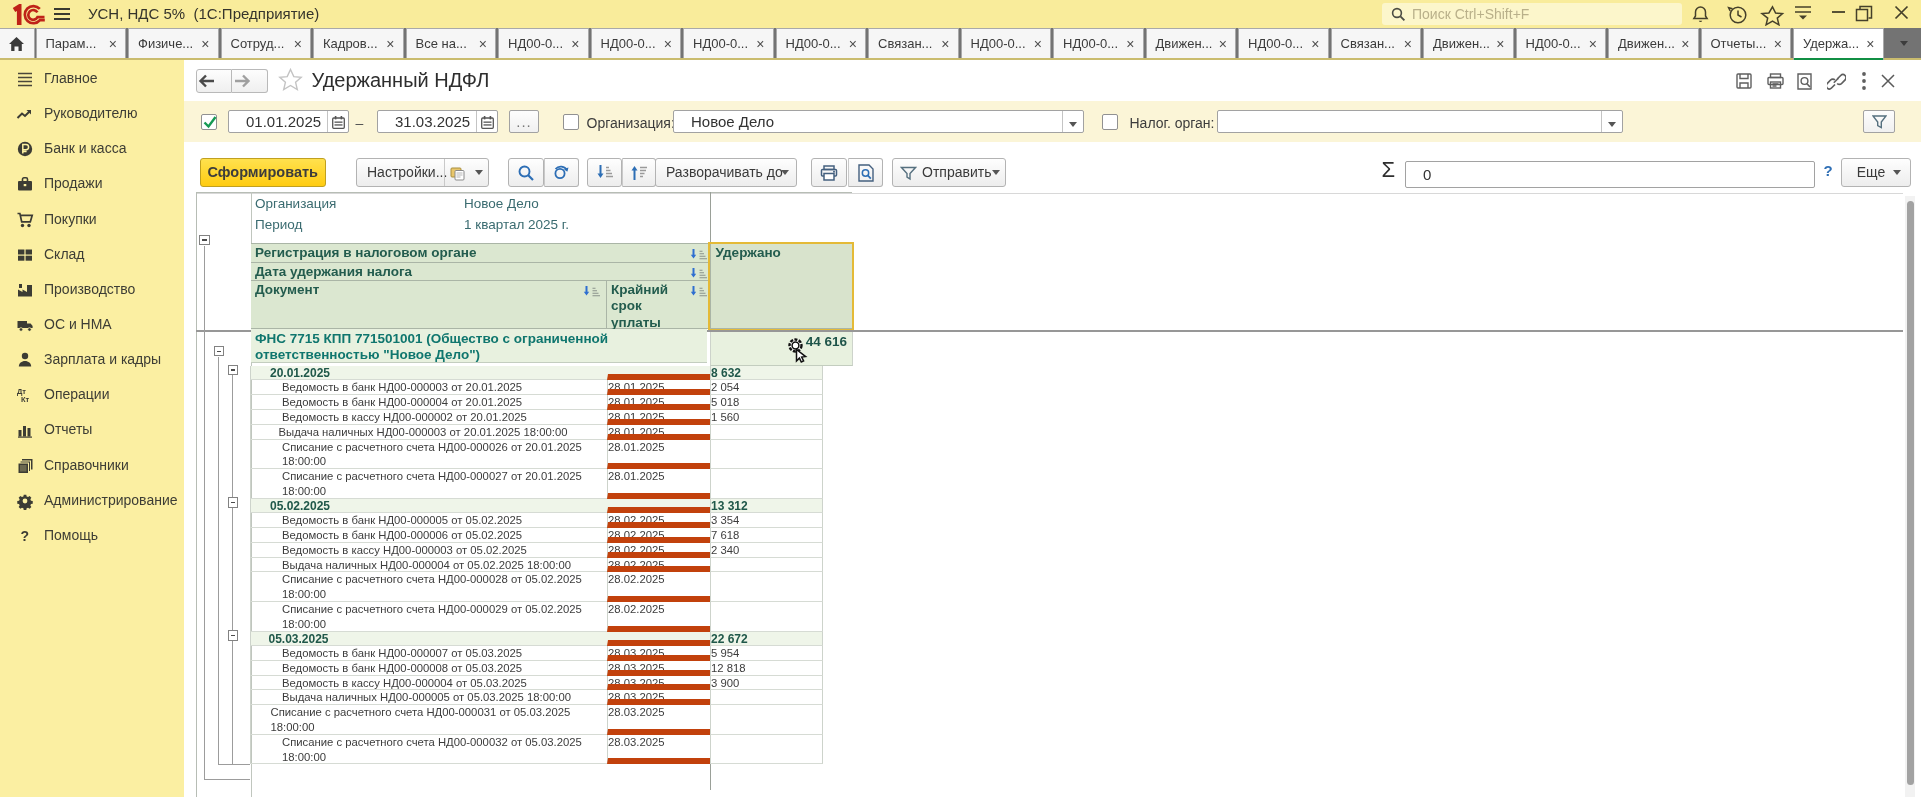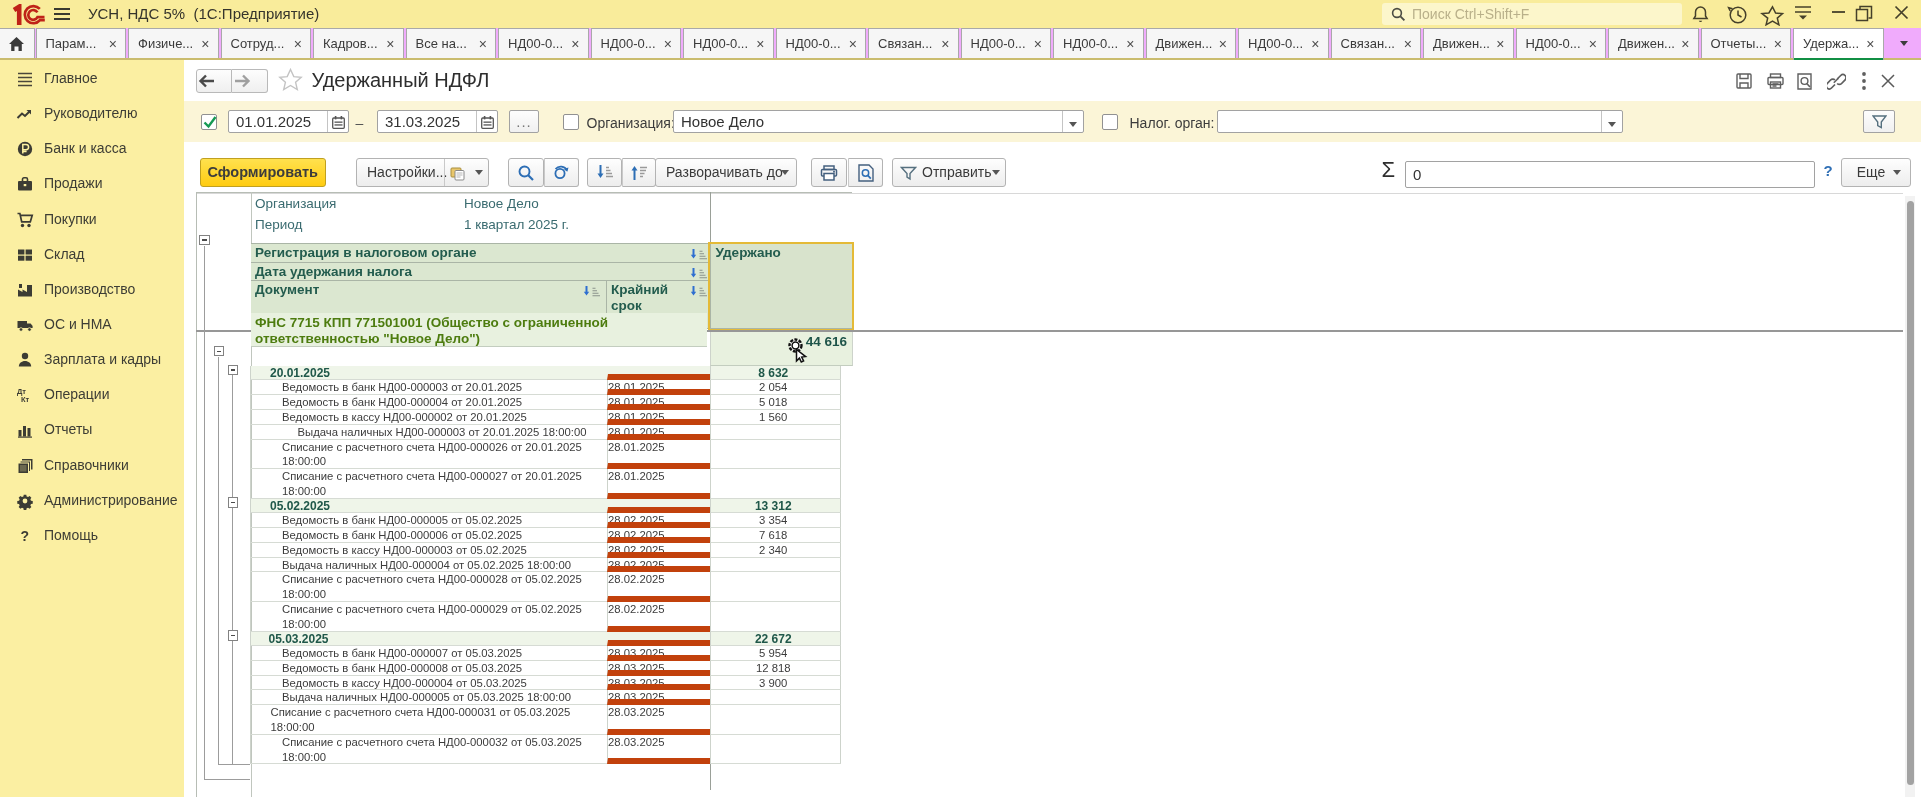--- a/index.html
+++ b/index.html
@@ -5,21 +5,21 @@
 html,body{width:1921px;height:797px;overflow:hidden}
 body{font-family:"Liberation Sans",sans-serif;background:#fff;position:relative;color:#3c3c3c}
 .abs{position:absolute}
 #topbar{position:absolute;left:0;top:0;width:1921px;height:28px;background:#f9ec9b}
 #logo1c{position:absolute;left:11px;top:4px}
 #burger{position:absolute;left:54px;top:7px}
 #apptitle{position:absolute;left:88px;top:5px;font-size:15px;color:#35342c}
 #searchbox{position:absolute;left:1382px;top:3px;width:300px;height:22px;background:#fcf6cb;border-radius:3px;color:#b9b08a;font-size:14px;line-height:22px}
 #searchbox .mg{margin:0 6px 0 9px;vertical-align:-3px}
 .tico{position:absolute;top:5px}
-#tabbar{position:absolute;left:0;top:28px;width:1921px;height:32px;background:#f0abfc}
+#tabbar{position:absolute;left:0;top:28px;width:1921px;height:32px;background:#737373}
 #tabbar::after{content:"";position:absolute;left:0;bottom:0;width:1921px;height:2px;background:#cabc6e;z-index:2}
 .tab{position:absolute;top:0;width:90.5px;height:32px;background:#f6f6f6;border:1px solid #a9a9a9;border-bottom:none;font-size:13px;color:#3b3b3b;line-height:30px;white-space:nowrap;overflow:hidden}
 .tab .tl{margin-left:9px}
 .tab .tx{position:absolute;right:8px;top:0;color:#4d4d4d;font-size:14px}
 .tab.active{background:#fff;z-index:3}
 .tab.active::after{content:"";position:absolute;left:0;bottom:0;width:100%;height:2.5px;background:#118f44}
 #hometab{position:absolute;left:0;top:0;width:34.5px;height:32px;background:#f6f6f6;border:1px solid #a9a9a9;border-bottom:none;border-left:none}
 #tabdrop{position:absolute;left:1886px;top:0;width:35px;height:32px;color:#444;text-align:center}
 #sidebar{position:absolute;left:0;top:60px;width:183.5px;height:737px;background:#fbefa2}
 .sitem{position:absolute;left:0;width:183.5px;height:35px}
@@ -28,33 +28,33 @@
 .stx{position:absolute;left:44px;top:8px;font-size:14px;color:#3d3d35}
 #content{position:absolute;left:183.5px;top:60px;width:1737.5px;height:737px;background:#fff}
 .navbtn{position:absolute;top:9px;width:36px;height:23.5px;background:linear-gradient(#fdfdfd,#efefef);border:1px solid #b9b9b9}
 #backbtn{left:12.5px;border-radius:3px 0 0 3px}
 #fwdbtn{left:48.5px;border-radius:0 3px 3px 0;border-left:none}
 #vtitle{position:absolute;left:128px;top:9px;font-size:20px;color:#2e2e2e}
 .nico{position:absolute;top:13px}
 #filterrow{position:absolute;left:0;top:41px;width:1737.5px;height:40.5px;background:#fbf5d7}
 .cb{position:absolute;top:12.5px;width:16px;height:16px;background:#fff;border:1px solid #919191;border-radius:2px}
 .field{position:absolute;top:8.5px;height:23.5px;background:#fff;border:1px solid #a2a2a2;border-radius:2px;font-size:15px;color:#333;line-height:21.5px}
-.field .ftx{margin-left:7px}
+.field .ftx{margin-left:17px}
 .fsec{position:absolute;right:0;top:0;height:100%;border-left:1px solid #c4c4c4;width:21px;text-align:center}
 .flabel{position:absolute;top:14px;font-size:14px;color:#3c3c3c}
 .dda{display:inline-block;width:0;height:0;border-left:4px solid transparent;border-right:4px solid transparent;border-top:5px solid #555;margin-top:9px}
 .tbtn{position:absolute;top:97.5px;height:29.5px;background:linear-gradient(#fefefe,#ededed);border:1px solid #b3b3b3;border-radius:3px;font-size:14.5px;color:#3a3a3a;text-align:center}
 #btnform{left:16.5px;width:125.5px;background:linear-gradient(#ffe14e,#fc1);border-color:#c0a020;font-weight:bold;color:#3c3c3c;line-height:27px}
 #toolbar-sep{position:absolute;left:12.8px;top:132.7px;width:1706.7px;height:1px;background:#d8d8d8}
 #report{position:absolute;left:0;top:0;width:1921px;height:797px;pointer-events:none;font-size:11.3px}
 .trow{position:absolute;left:196.3px;width:656.2px}
 .trow .c{position:absolute;top:0;height:100%;line-height:14.8px;overflow:hidden;white-space:nowrap}
 .trow .doc{left:54.19999999999999px;width:356.5px;border-left:1px solid #cdd3cb;border-bottom:1px solid #d6dbd4}
 .trow .dat{left:410.7px;width:103.0px;padding-left:0;border-left:1px solid #cdd3cb;border-bottom:6px solid #c2410c}
-.trow .val{left:513.7px;width:131px;padding-right:4.5px;text-align:center;border-left:1px solid #cdd3cb;border-right:1px solid #cdd3cb;border-bottom:1px solid #d6dbd4}
+.trow .val{left:513.7px;width:113px;padding-right:4.5px;text-align:left;border-left:1px solid #cdd3cb;border-right:1px solid #cdd3cb;border-bottom:1px solid #d6dbd4}
 .grp .c{background:#eff5e9;line-height:14.4px}
 .grp .dat{border-left-color:transparent!important}
 .gtx{font-weight:bold;color:#20584a;font-size:12px}
 .hgreen{background:#dbe7d0;border-bottom:1px solid #aab5a6;font-weight:bold;color:#235c4e;font-size:13.5px}
 .sorti{position:absolute}
 .treel{position:absolute;background:#9c9c9c}
 .expbox{position:absolute;width:10.5px;height:10.5px;background:#fff;border:1px solid #828282;z-index:4}
 .expbox::after{content:"";position:absolute;left:2px;top:3.9px;width:4.5px;height:1.2px;background:#4c4c4c}
 </style></head>
 <body>
@@ -424,21 +424,21 @@
  <div class="abs hgreen" style="left:607px;top:281.1px;width:103px;height:48.1px;line-height:16.3px;padding:1px 0 0 4px">Крайний<br>срок<br>уплаты<span class="sorti" style="right:3px;top:4px"><svg viewBox="0 0 17 12" width="17" height="12">
           <path d="M3.5 1v7.5" stroke="#2f6fd0" stroke-width="2" fill="none"></path>
           <path d="M.8 6.8 3.5 10.6 6.2 6.8z" fill="#2f6fd0"></path>
           <g stroke="#8a938a" stroke-width="1.1">
             <path d="M9.5 3.2h3M9.5 5.7h4.5M9.5 8.2h6M9.5 10.7h7.5"></path>
           </g>
         </svg></span></div>
  <div class="abs" style="left:710px;top:244.2px;width:142.5px;height:85px;background:#d8e3cc;border:1px solid #aab5a6;border-top:none;font-weight:bold;color:#235c4e;font-size:13.5px;padding:1px 0 0 4.5px">Удержано</div>
  <div class="abs" style="left:707.5px;top:241.7px;width:146.5px;height:89.5px;border:2.5px solid #e4ba37"></div>
  <div class="abs" style="left:196.3px;top:330.2px;width:1706.7px;height:1.4px;background:#979797"></div>
- <div class="abs" style="left:250.5px;top:313px;width:456px;height:34.2px;background:#e8f1df;border-bottom:1px solid #c3cdbf;font-weight:bold;color:#4d7c0f;font-size:13.5px;line-height:15.5px;padding:2px 0 0 4.5px">ФНС 7715 КПП 771501001 (Общество с ограниченной<br>ответственностью "Новое Дело")</div>
+ <div class="abs" style="left:250.5px;top:329px;width:456px;height:34.2px;background:#e8f1df;border-bottom:1px solid #c3cdbf;font-weight:bold;color:#0f766e;font-size:13.5px;line-height:15.5px;padding:2px 0 0 4.5px">ФНС 7715 КПП 771501001 (Общество с ограниченной<br>ответственностью "Новое Дело")</div>
  <div class="abs" style="left:710px;top:331.8px;width:142.5px;height:34.2px;background:#e8f1df;border-bottom:1px solid #c3cdbf;border-left:1px solid #cdd3cb;border-right:1px solid #cdd3cb;font-weight:bold;color:#1e5449;font-size:13.5px;text-align:right;padding:2px 4.5px 0 0">44 616</div>
 <div class="trow grp" style="top:366.0px;height:14.4px">
       <div class="c doc gtx" style="padding-left:18.5px">20.01.2025</div>
       <div class="c dat"></div>
       <div class="c val gtx">8 632</div>
     </div>
 <div class="trow" style="top:380.4px;height:14.8px">
       <div class="c doc" style="padding-left:30.5px">Ведомость в банк НД00-000003 от 20.01.2025</div>
       <div class="c dat">28.01.2025</div>
       <div class="c val">2 054</div>
@@ -447,21 +447,21 @@
       <div class="c doc" style="padding-left:30.5px">Ведомость в банк НД00-000004 от 20.01.2025</div>
       <div class="c dat">28.01.2025</div>
       <div class="c val">5 018</div>
     </div>
 <div class="trow" style="top:410.0px;height:14.8px">
       <div class="c doc" style="padding-left:30.5px">Ведомость в кассу НД00-000002 от 20.01.2025</div>
       <div class="c dat">28.01.2025</div>
       <div class="c val">1 560</div>
     </div>
 <div class="trow" style="top:424.8px;height:14.8px">
-      <div class="c doc" style="padding-left:46px">Выдача наличных НД00-000003 от 20.01.2025 18:00:00</div>
+      <div class="c doc" style="padding-left:27px">Выдача наличных НД00-000003 от 20.01.2025 18:00:00</div>
       <div class="c dat">28.01.2025</div>
       <div class="c val"></div>
     </div>
 <div class="trow" style="top:439.6px;height:29.6px">
       <div class="c doc" style="padding-left:30.5px">Списание с расчетного счета НД00-000026 от 20.01.2025<br>18:00:00</div>
       <div class="c dat">28.01.2025</div>
       <div class="c val"></div>
     </div>
 <div class="trow" style="top:469.2px;height:29.6px">
       <div class="c doc" style="padding-left:30.5px">Списание с расчетного счета НД00-000027 от 20.01.2025<br>18:00:00</div>

